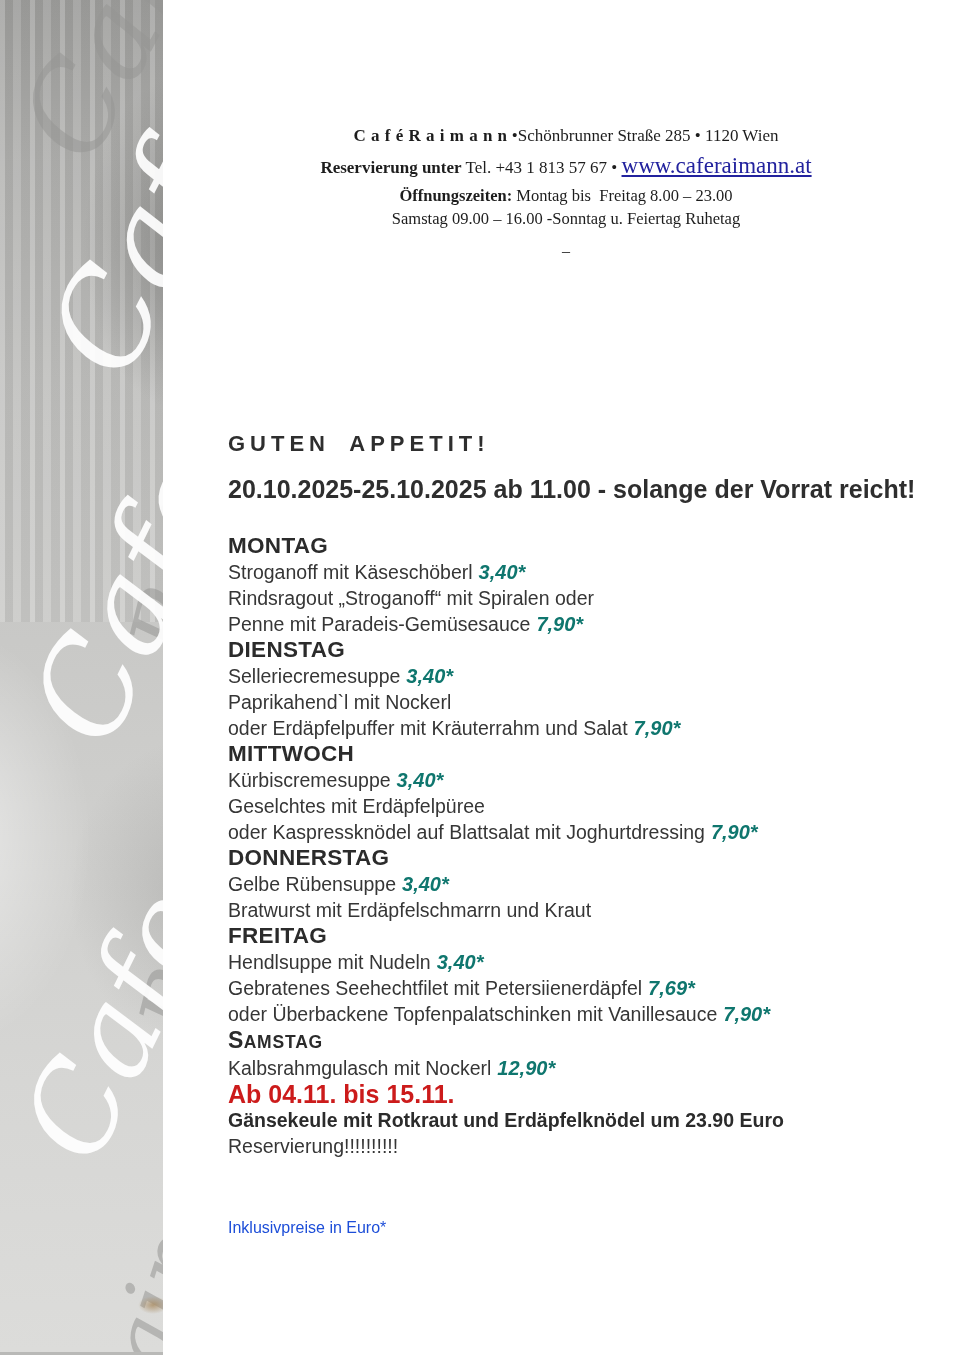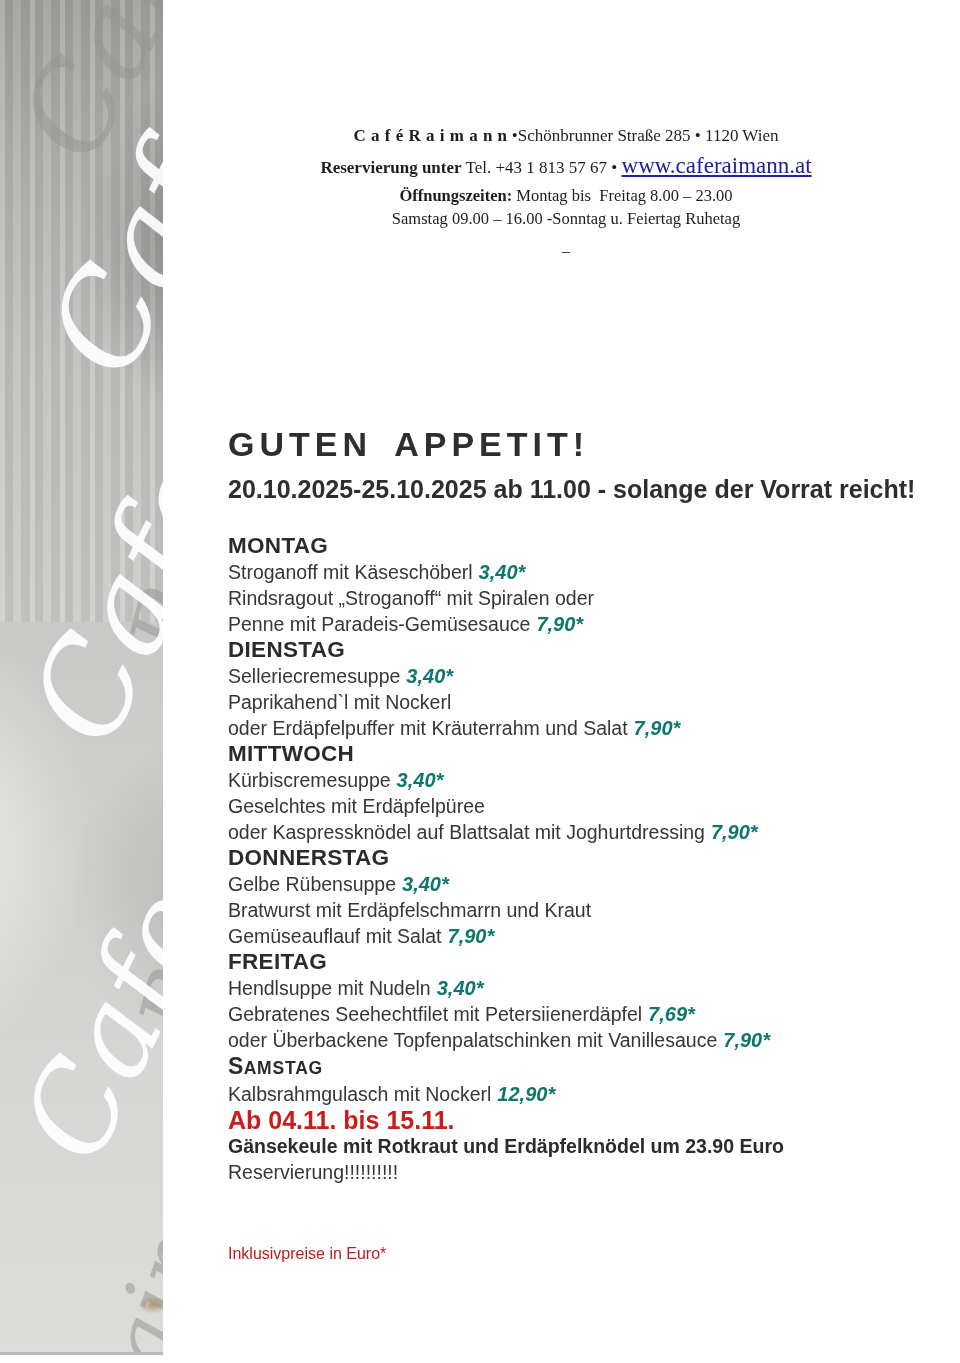--- a/index.html
+++ b/index.html
@@ -50,37 +50,37 @@
   .website{
     font-size:23px;color:var(--link-blue,#22229e);text-decoration:underline;
   }
   .h-line3{font-size:16.5px;line-height:23px;}
   .h-line3 .bold{font-weight:bold;}
   .h-line4{font-size:16.5px;line-height:23px;}
   .h-dash{font-size:16px;line-height:22px;margin-top:10px;}
   
   .main{position:absolute;left:228px;top:428px;width:716px;z-index:5;}
   .title{
-    margin:0;font-size:34px;font-weight:bold;letter-spacing:5px;word-spacing:9px;
+    margin:0;font-size:22px;font-weight:bold;letter-spacing:5px;word-spacing:9px;
     line-height:32px;color:#2e2e2e;
   }
   .subtitle{font-size:25px;font-weight:bold;line-height:26px;color:#2e2e2e;margin-top:16px;}
   .days{margin-top:31px;}
   .day-heading{
     margin:0;font-size:22.5px;font-weight:bold;line-height:26px;color:#2b2b2b;
     letter-spacing:.3px;
   }
   .day-heading .initial{font-size:23px;}
   .day-heading .rest{font-size:17.5px;letter-spacing:.8px;}
   .menu-item{margin:0;font-size:19.5px;line-height:26px;color:#363636;}
   .price{font-weight:bold;font-style:italic;font-size:20px;color:#0f766e;margin-left:6px;}
   .notice-red{font-size:25px;line-height:26px;font-weight:bold;color:var(--alert-red,#cc1b1b);}
   .notice-plain{font-size:19.5px;line-height:26px;color:#363636;}
   .notice-bold{font-size:19.5px;line-height:26px;font-weight:bold;color:#2b2b2b;}
-  .footer-note{margin-top:58px;font-size:16px;line-height:22px;color:#b91c1c;}
+  .footer-note{margin-top:58px;font-size:16px;line-height:22px;color:#1d4ed8;}
 </style>
 </head>
 <body>
 
 <div class="strip">
   <span class="wm gray" style="left:-28px;top:26px;  font-size:118px;transform:rotate(-62deg) translate(-70px,60px);">Cafe</span>
   <span class="wm white" style="left:18px; top:330px; font-size:128px;transform:rotate(-63deg);">Cafe</span>
   <span class="wm gray" style="left:110px;top:640px; font-size:88px; transform:rotate(-76deg);">Raimann</span>
   <span class="wm white" style="left:0px;  top:700px; font-size:128px;transform:rotate(-64deg);">Cafe</span>
   <span class="wm gray" style="left:120px;top:1020px;font-size:86px; transform:rotate(-76deg);">Raimann</span>
@@ -123,21 +123,20 @@
       <section>
         <h2 class="day-heading">MITTWOCH</h2>
         <p class="menu-item"><span>Kürbiscremesuppe</span><span class="price">3,40*</span></p>
         <p class="menu-item"><span>Geselchtes mit Erdäpfelpüree</span></p>
         <p class="menu-item"><span>oder Kaspressknödel auf Blattsalat mit Joghurtdressing</span><span class="price">7,90*</span></p>
       </section>
       <section>
         <h2 class="day-heading">DONNERSTAG</h2>
         <p class="menu-item"><span>Gelbe Rübensuppe</span><span class="price">3,40*</span></p>
         <p class="menu-item"><span>Bratwurst mit Erdäpfelschmarrn und Kraut</span></p>
-        <p class="menu-item"><span>Gemüseauflauf mit Salat</span><span class="price">7,90*</span></p>
       </section>
       <section>
         <h2 class="day-heading">FREITAG</h2>
         <p class="menu-item"><span>Hendlsuppe mit Nudeln</span><span class="price">3,40*</span></p>
         <p class="menu-item"><span>Gebratenes Seehechtfilet mit Petersiienerdäpfel</span><span class="price">7,69*</span></p>
         <p class="menu-item"><span>oder Überbackene Topfenpalatschinken mit Vanillesauce</span><span class="price">7,90*</span></p>
       </section>
       <section>
         <h2 class="day-heading"><span class="initial">S</span><span class="rest">AMSTAG</span></h2>
         <p class="menu-item"><span>Kalbsrahmgulasch mit Nockerl</span><span class="price">12,90*</span></p>

